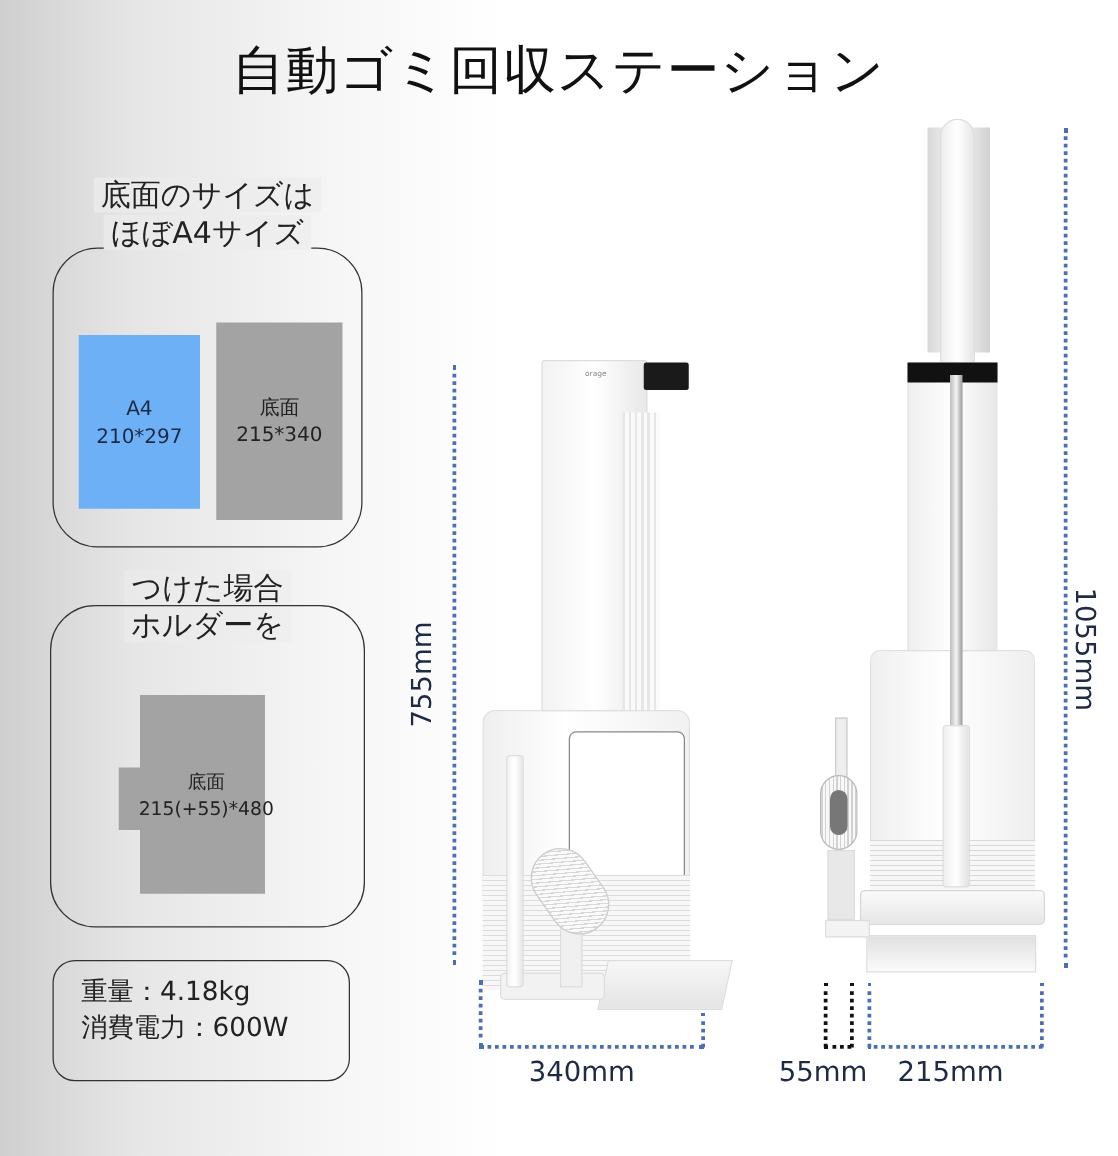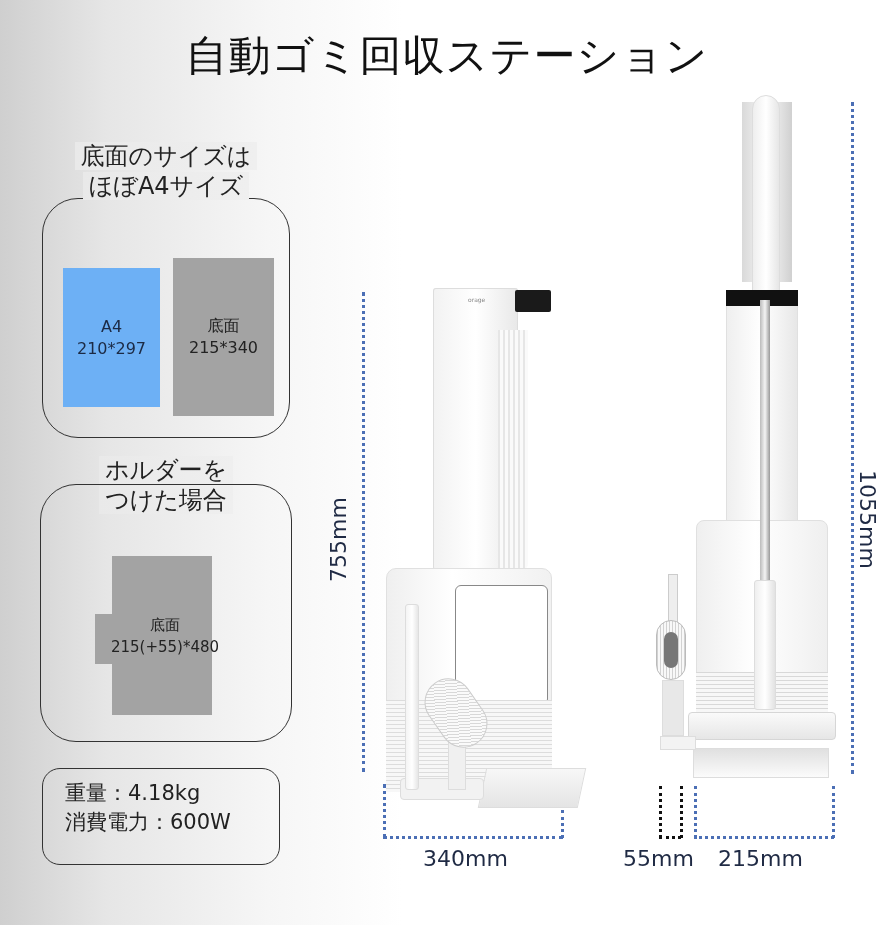--- a/index.html
+++ b/index.html
@@ -101,22 +101,22 @@
   <div>A4</div>
   <div>210*297</div>
 </div>
 <div class="box box-base">
   <div>底面</div>
   <div>215*340</div>
 </div>
 
 <div class="panel p2"></div>
 <div class="panel-title p2-title">
+  <div><span>つけた場合</span></div>
   <div><span>ホルダーを</span></div>
-  <div><span>つけた場合</span></div>
 </div>
 <div class="holder-main"></div>
 <div class="holder-ext"></div>
 <div class="box holder-label">
   <div>底面</div>
   <div>215(+55)*480</div>
 </div>
 
 <div class="p3">
   <div class="spec">重量：4.18kg</div>

